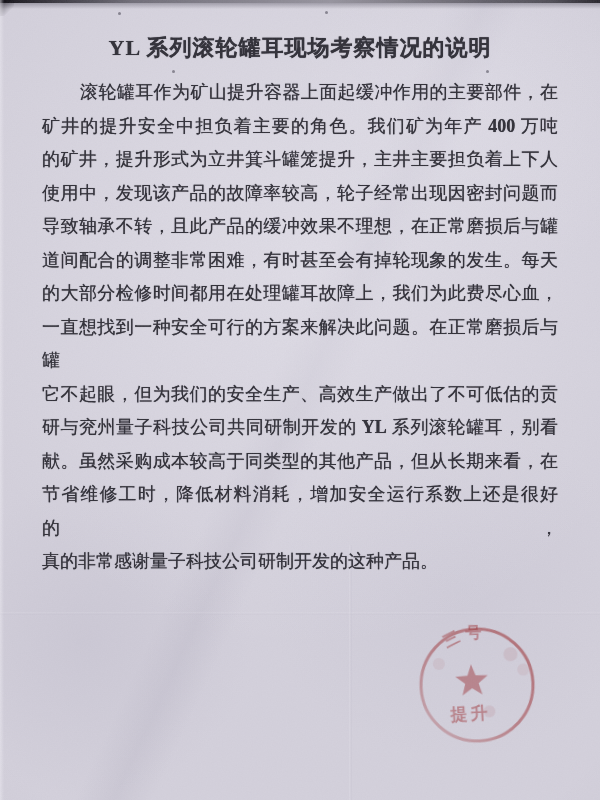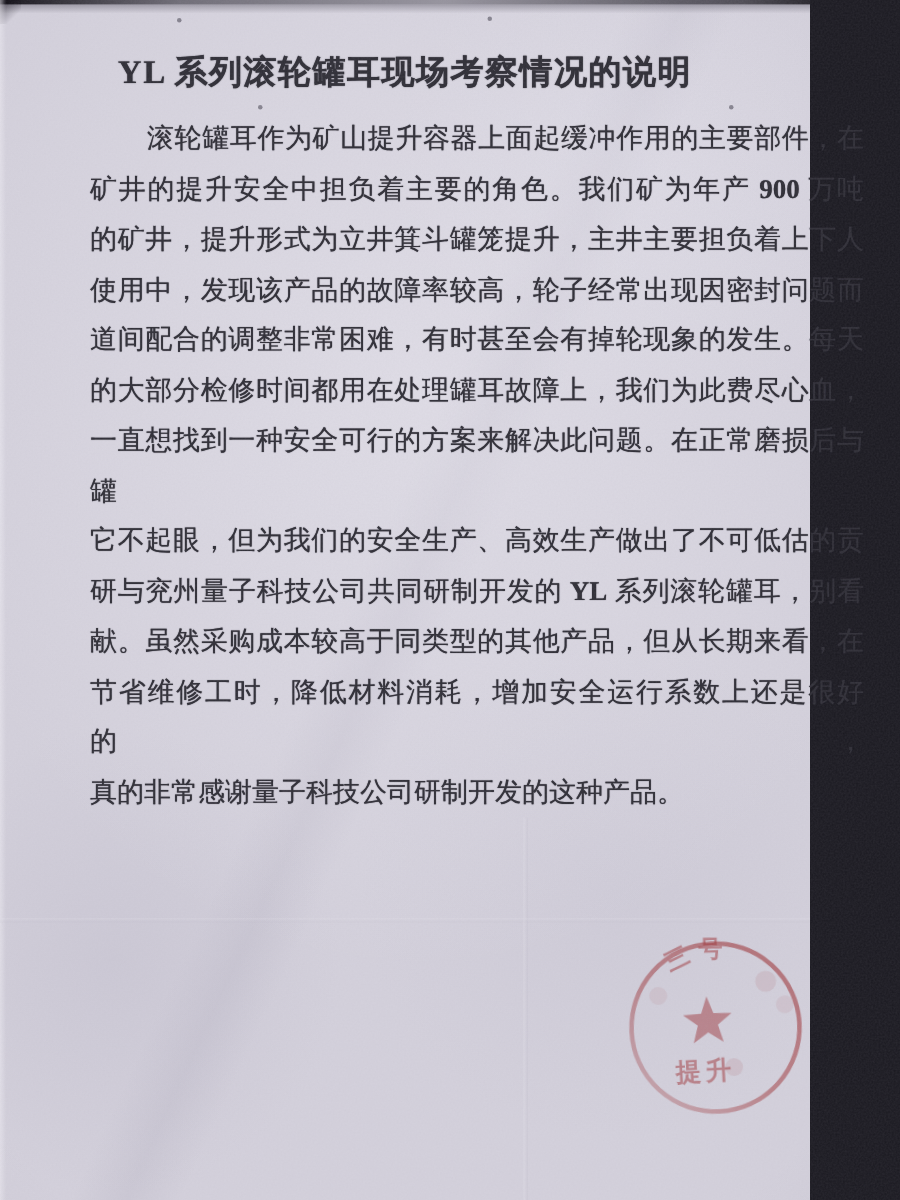--- a/index.html
+++ b/index.html
@@ -7,21 +7,21 @@
     --ink:#2e2d35;
     --seal:#bf3d3e;
   }
   html,body{margin:0;padding:0;}
   body{
     width:600px;height:800px;overflow:hidden;
     font-family:"Liberation Serif","DejaVu Serif",serif;
     background:#1a1920;
   }
   .page{
-    position:relative;width:540px;height:800px;
+    position:relative;width:600px;height:800px;
     background-color:var(--paper);
     background-image:
       radial-gradient(90% 70% at 52% 32%, rgba(233,231,239,.55), rgba(233,231,239,0) 70%),
       radial-gradient(45% 30% at 80% 14%, rgba(226,224,234,.40), rgba(226,224,234,0) 70%),
       radial-gradient(40% 28% at 14% 80%, rgba(176,172,190,.22), rgba(176,172,190,0) 70%),
       radial-gradient(45% 30% at 76% 74%, rgba(182,178,196,.16), rgba(182,178,196,0) 70%),
       linear-gradient(115deg, rgba(0,0,0,0) 46%, rgba(130,125,148,.10) 50%, rgba(0,0,0,0) 54%),
       radial-gradient(135% 120% at 50% 45%, rgba(0,0,0,0) 55%, rgba(95,90,112,.16) 100%);
   }
   .edge-top-bar{
@@ -57,21 +57,21 @@
     background:rgba(66,64,76,.55);
   }
   .doc-title{
     position:absolute;top:35px;left:0;right:0;
     text-align:center;font-weight:bold;font-size:22px;line-height:26px;
     letter-spacing:1px;color:var(--ink);
     filter:blur(.25px);
     text-shadow:0 0 .8px rgba(38,37,46,.9);
   }
   .doc-body{
-    position:absolute;left:60px;top:76px;width:516px;
+    position:absolute;left:42px;top:76px;width:516px;
     font-size:18px;line-height:33.5px;color:var(--ink);
     filter:blur(.28px);
     text-shadow:0 0 .7px rgba(42,41,50,.85);
   }
   .bodyline{text-align:justify;text-align-last:justify;}
   .bodyline.first{text-indent:38px;}
   .bodyline.last{text-align:left;text-align-last:left;}
   .bodyline b{font-weight:bold;}
   .stamp{
     position:absolute;left:392px;top:600px;width:170px;height:170px;
@@ -104,23 +104,24 @@
 
   <div class="speck" style="left:118px;top:12px"></div>
   <div class="speck" style="left:325px;top:11px"></div>
   <div class="speck" style="left:172px;top:70px"></div>
   <div class="speck" style="left:486px;top:70px"></div>
 
   <div class="doc-title">YL 系列滚轮罐耳现场考察情况的说明</div>
 
   <div class="doc-body">
       <div class="bodyline first">滚轮罐耳作为矿山提升容器上面起缓冲作用的主要部件，在</div>
-      <div class="bodyline">矿井的提升安全中担负着主要的角色。我们矿为年产 <b>900</b> 万吨</div>
+      <div class="bodyline">矿井的提升安全中担负着主要的角色。我们矿为年产 <b>400</b> 万吨</div>
       <div class="bodyline">的矿井，提升形式为立井箕斗罐笼提升，主井主要担负着上下人</div>
       <div class="bodyline">使用中，发现该产品的故障率较高，轮子经常出现因密封问题而</div>
+      <div class="bodyline">导致轴承不转，且此产品的缓冲效果不理想，在正常磨损后与罐</div>
       <div class="bodyline">道间配合的调整非常困难，有时甚至会有掉轮现象的发生。每天</div>
       <div class="bodyline">的大部分检修时间都用在处理罐耳故障上，我们为此费尽心血，</div>
       <div class="bodyline">一直想找到一种安全可行的方案来解决此问题。在正常磨损后与罐</div>
       <div class="bodyline">它不起眼，但为我们的安全生产、高效生产做出了不可低估的贡</div>
       <div class="bodyline">研与兖州量子科技公司共同研制开发的 <b>YL</b> 系列滚轮罐耳，别看</div>
       <div class="bodyline">献。虽然采购成本较高于同类型的其他产品，但从长期来看，在</div>
       <div class="bodyline">节省维修工时，降低材料消耗，增加安全运行系数上还是很好的，</div>
       <div class="bodyline last">真的非常感谢量子科技公司研制开发的这种产品。</div>
     </div>
 

